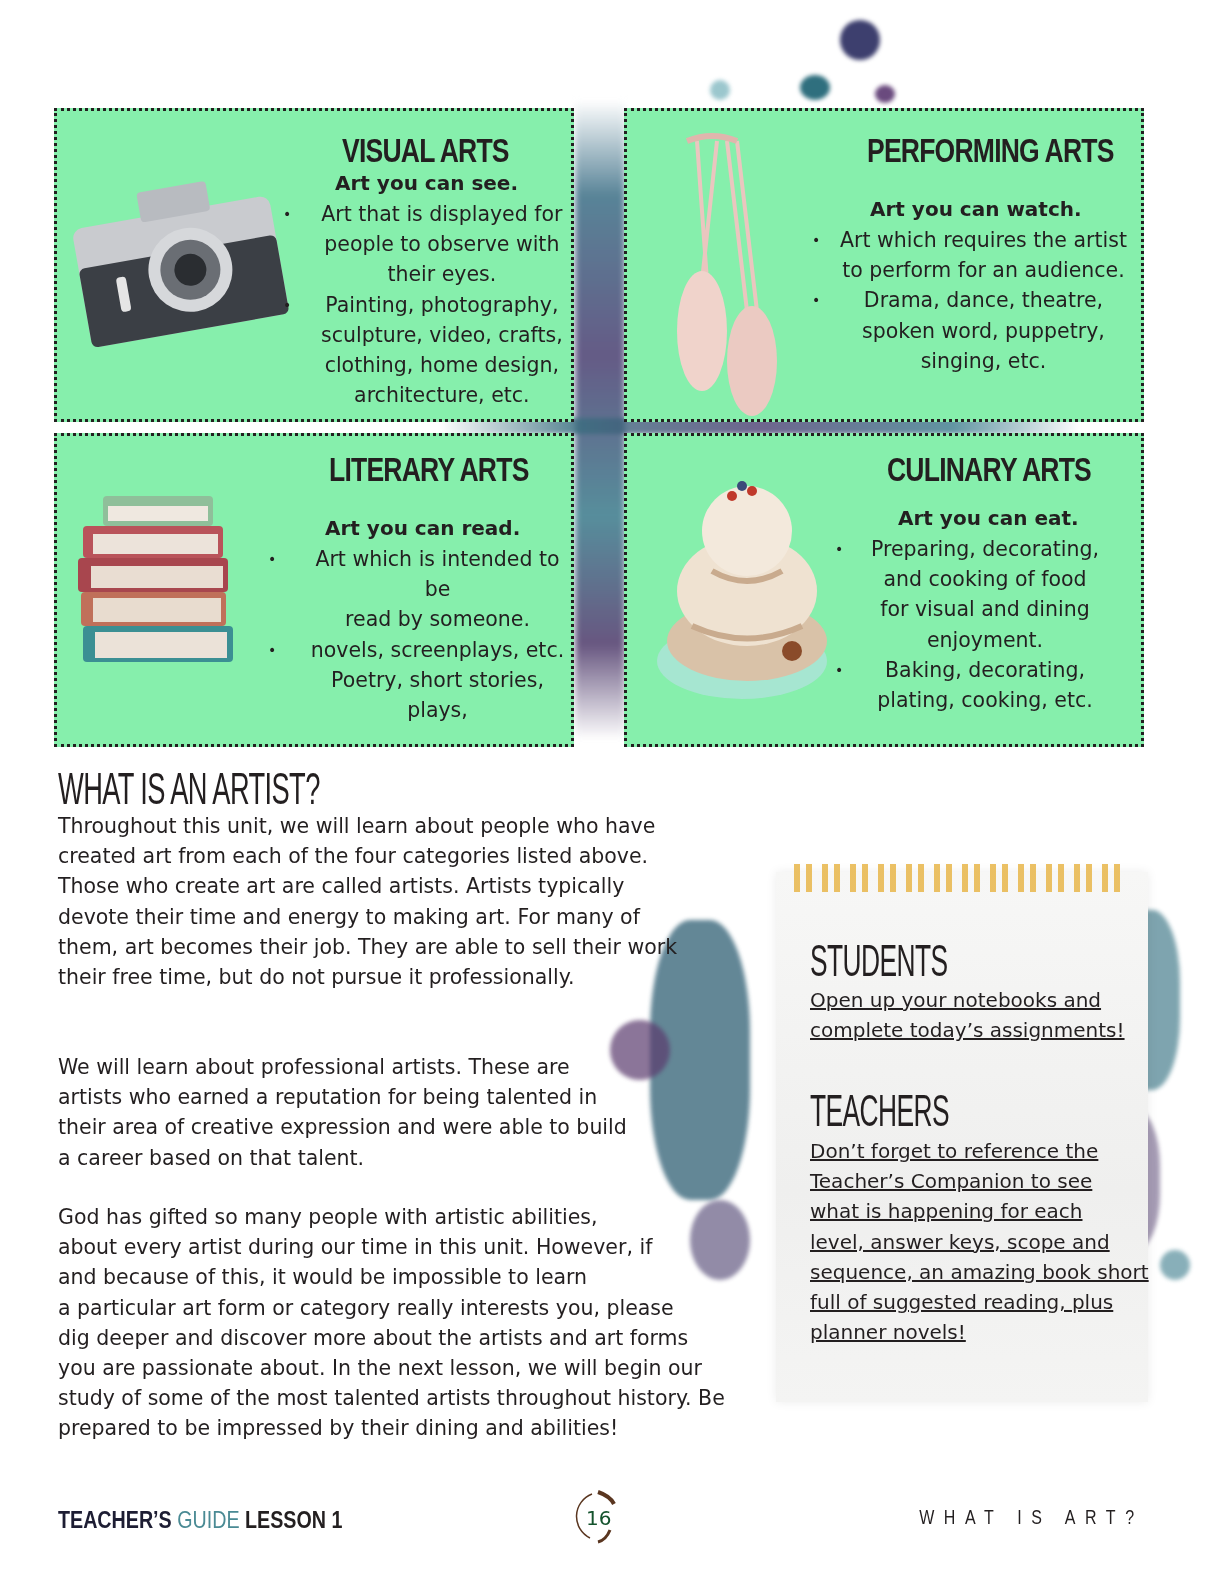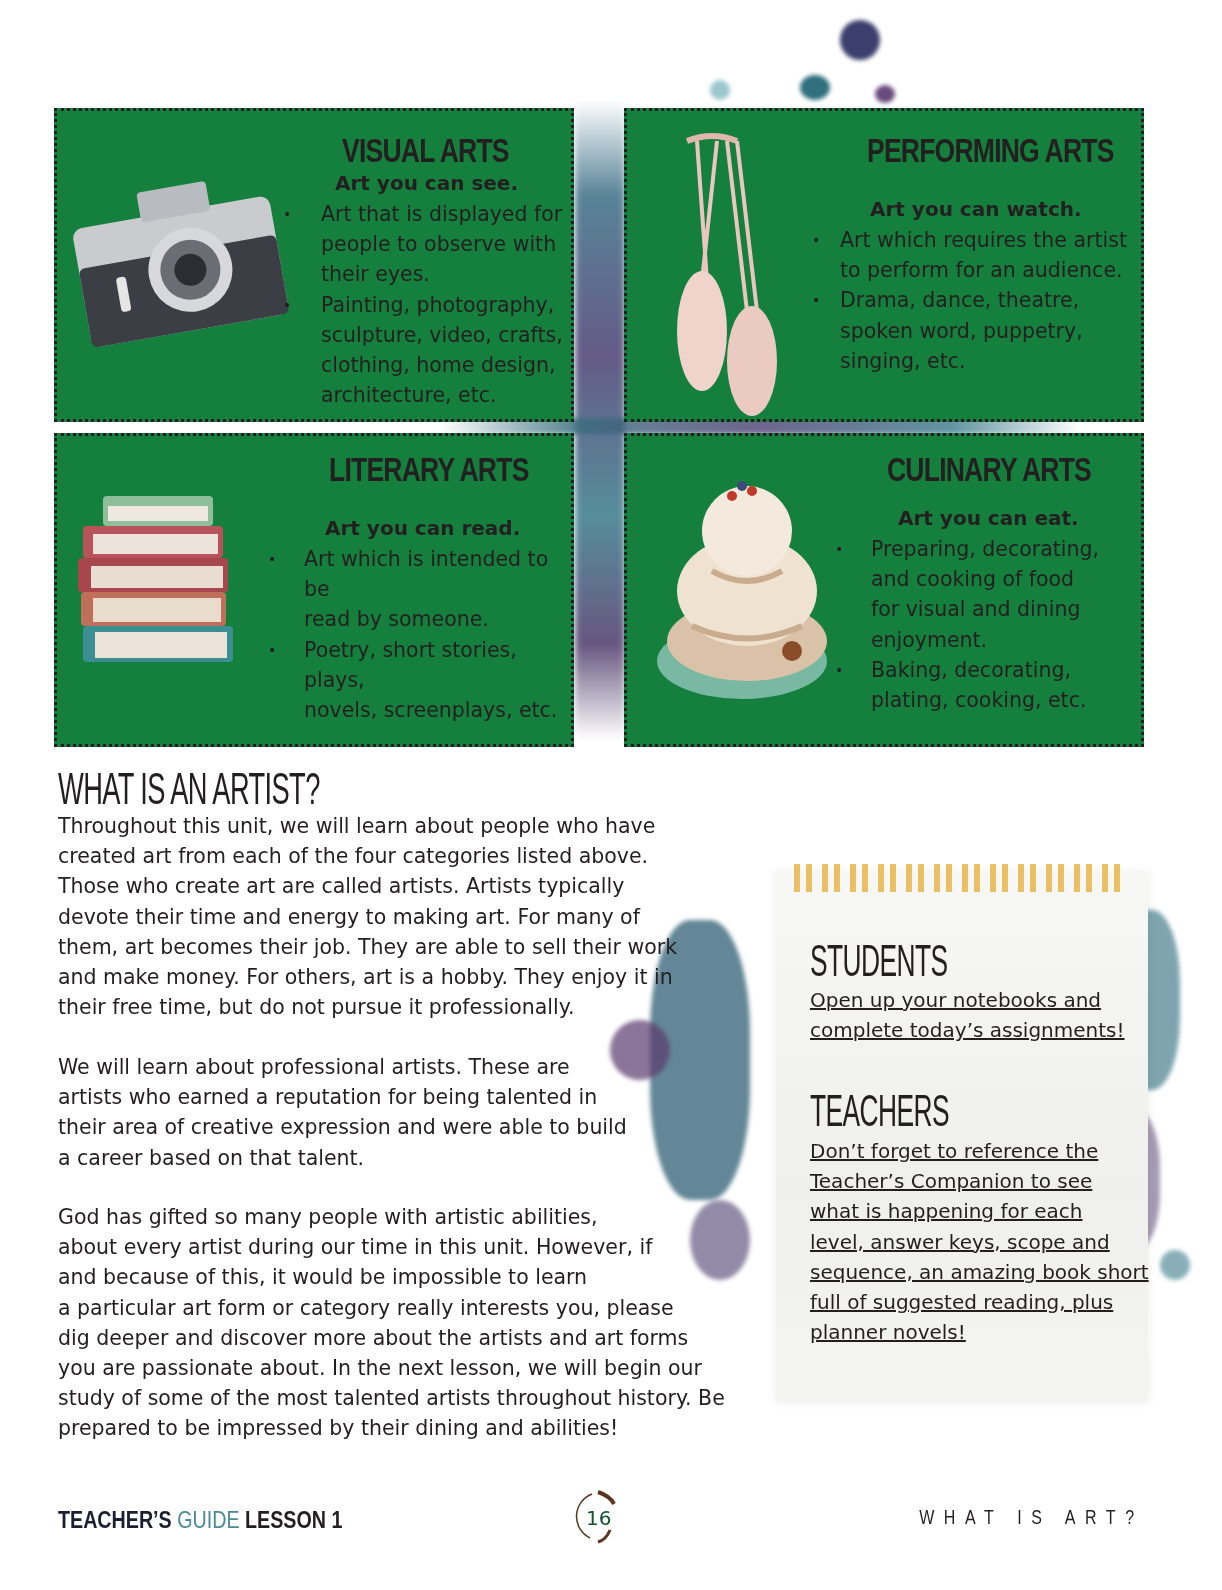--- a/index.html
+++ b/index.html
@@ -1,18 +1,18 @@
 <!DOCTYPE html>
 <html><head>
 <meta charset="utf-8">
 <style>
   html,body{margin:0;padding:0;background:#fff;}
   body{width:1222px;height:1590px;position:relative;overflow:hidden;font-family:"DejaVu Sans",sans-serif;color:#231f20;}
   .splash{position:absolute;border-radius:50%;filter:blur(2px);}
-  .card{position:absolute;border:3px dotted #231f20;background:#15803d;box-sizing:border-box;}
+  .card{position:absolute;border:3px dotted #231f20;background:#86efac;box-sizing:border-box;text-align:center;}
   .card h2{position:absolute;margin:0;font-family:"Liberation Sans",sans-serif;font-weight:700;font-size:34px;letter-spacing:-1px;transform:scaleX(0.78);transform-origin:left top;white-space:nowrap;color:#231f20;}
   .card .sub{position:absolute;font-weight:700;font-size:20px;white-space:nowrap;}
   .card ul{position:absolute;margin:0;padding:0;list-style:none;font-size:20.5px;line-height:30.2px;}
   .card ul li{position:relative;padding-left:0;}
   .card ul li .bullet{position:absolute;font-size:14px;}
   .illus{position:absolute;}
   .heading-artist{position:absolute;left:58px;top:764px;font-family:"Liberation Sans",sans-serif;font-size:44px;font-weight:400;transform:scaleX(0.62);transform-origin:left top;white-space:nowrap;letter-spacing:-1px;}
   .body-text{position:absolute;left:58px;font-size:20.5px;line-height:30.2px;white-space:nowrap;}
   .notebook{position:absolute;left:776px;top:872px;width:372px;height:530px;background:linear-gradient(180deg,#f7f7f6,#efefee 60%,#f4f4f3);box-shadow:0 0 10px rgba(0,0,0,0.08);}
   .note-h{position:absolute;font-family:"Liberation Sans",sans-serif;font-size:44px;font-weight:400;transform:scaleX(0.6);transform-origin:left top;white-space:nowrap;letter-spacing:-1px;}
@@ -110,22 +110,22 @@
   <h2 style="left:272px;top:14px;">LITERARY ARTS</h2>
   <div class="sub" style="left:268px;top:80px;">Art you can read.</div>
   <ul style="left:247px;top:108px;">
     <li>
         <span class="bullet" style="left:-36px;">•</span>
       <div>Art which is intended to be</div>
         <div>read by someone.</div>
       </li>
     <li>
         <span class="bullet" style="left:-36px;">•</span>
-      <div>Poetry, short stories, plays,</div>
-        <div>novels, screenplays, etc.</div>
+      <div>novels, screenplays, etc.</div>
+        <div>Poetry, short stories, plays,</div>
       </li>
   </ul>
 </div>
 
 <div class="card" style="left:624px;top:433px;width:520px;height:314px;">
   <svg class="illus" style="left:25px;top:25px;" width="190" height="260" viewBox="0 0 190 260">
     <ellipse cx="90" cy="200" rx="85" ry="38" fill="#bde0ea" opacity=".6"></ellipse>
     <ellipse cx="95" cy="180" rx="80" ry="40" fill="#d9c2a8"></ellipse>
     <ellipse cx="95" cy="130" rx="70" ry="55" fill="#efe2d1"></ellipse>
     <ellipse cx="95" cy="70" rx="45" ry="45" fill="#f3e9dc"></ellipse>
@@ -155,21 +155,20 @@
 </div>
 
 <div class="heading-artist">WHAT IS AN ARTIST?</div>
 
 <div class="body-text" style="top:811px;">
   <div>Throughout this unit, we will learn about people who have</div>
     <div>created art from each of the four categories listed above.</div>
     <div>Those who create art are called artists. Artists typically</div>
     <div>devote their time and energy to making art. For many of</div>
     <div>them, art becomes their job. They are able to sell their work</div>
-    <div>and make money. For others, art is a hobby. They enjoy it in</div>
     <div>their free time, but do not pursue it professionally.</div>
 </div>
 <div class="body-text" style="top:1052px;">
   <div>We will learn about professional artists. These are</div>
     <div>artists who earned a reputation for being talented in</div>
     <div>their area of creative expression and were able to build</div>
     <div>a career based on that talent.</div>
 </div>
 <div class="body-text" style="top:1202px;">
   <div>God has gifted so many people with artistic abilities,</div>

